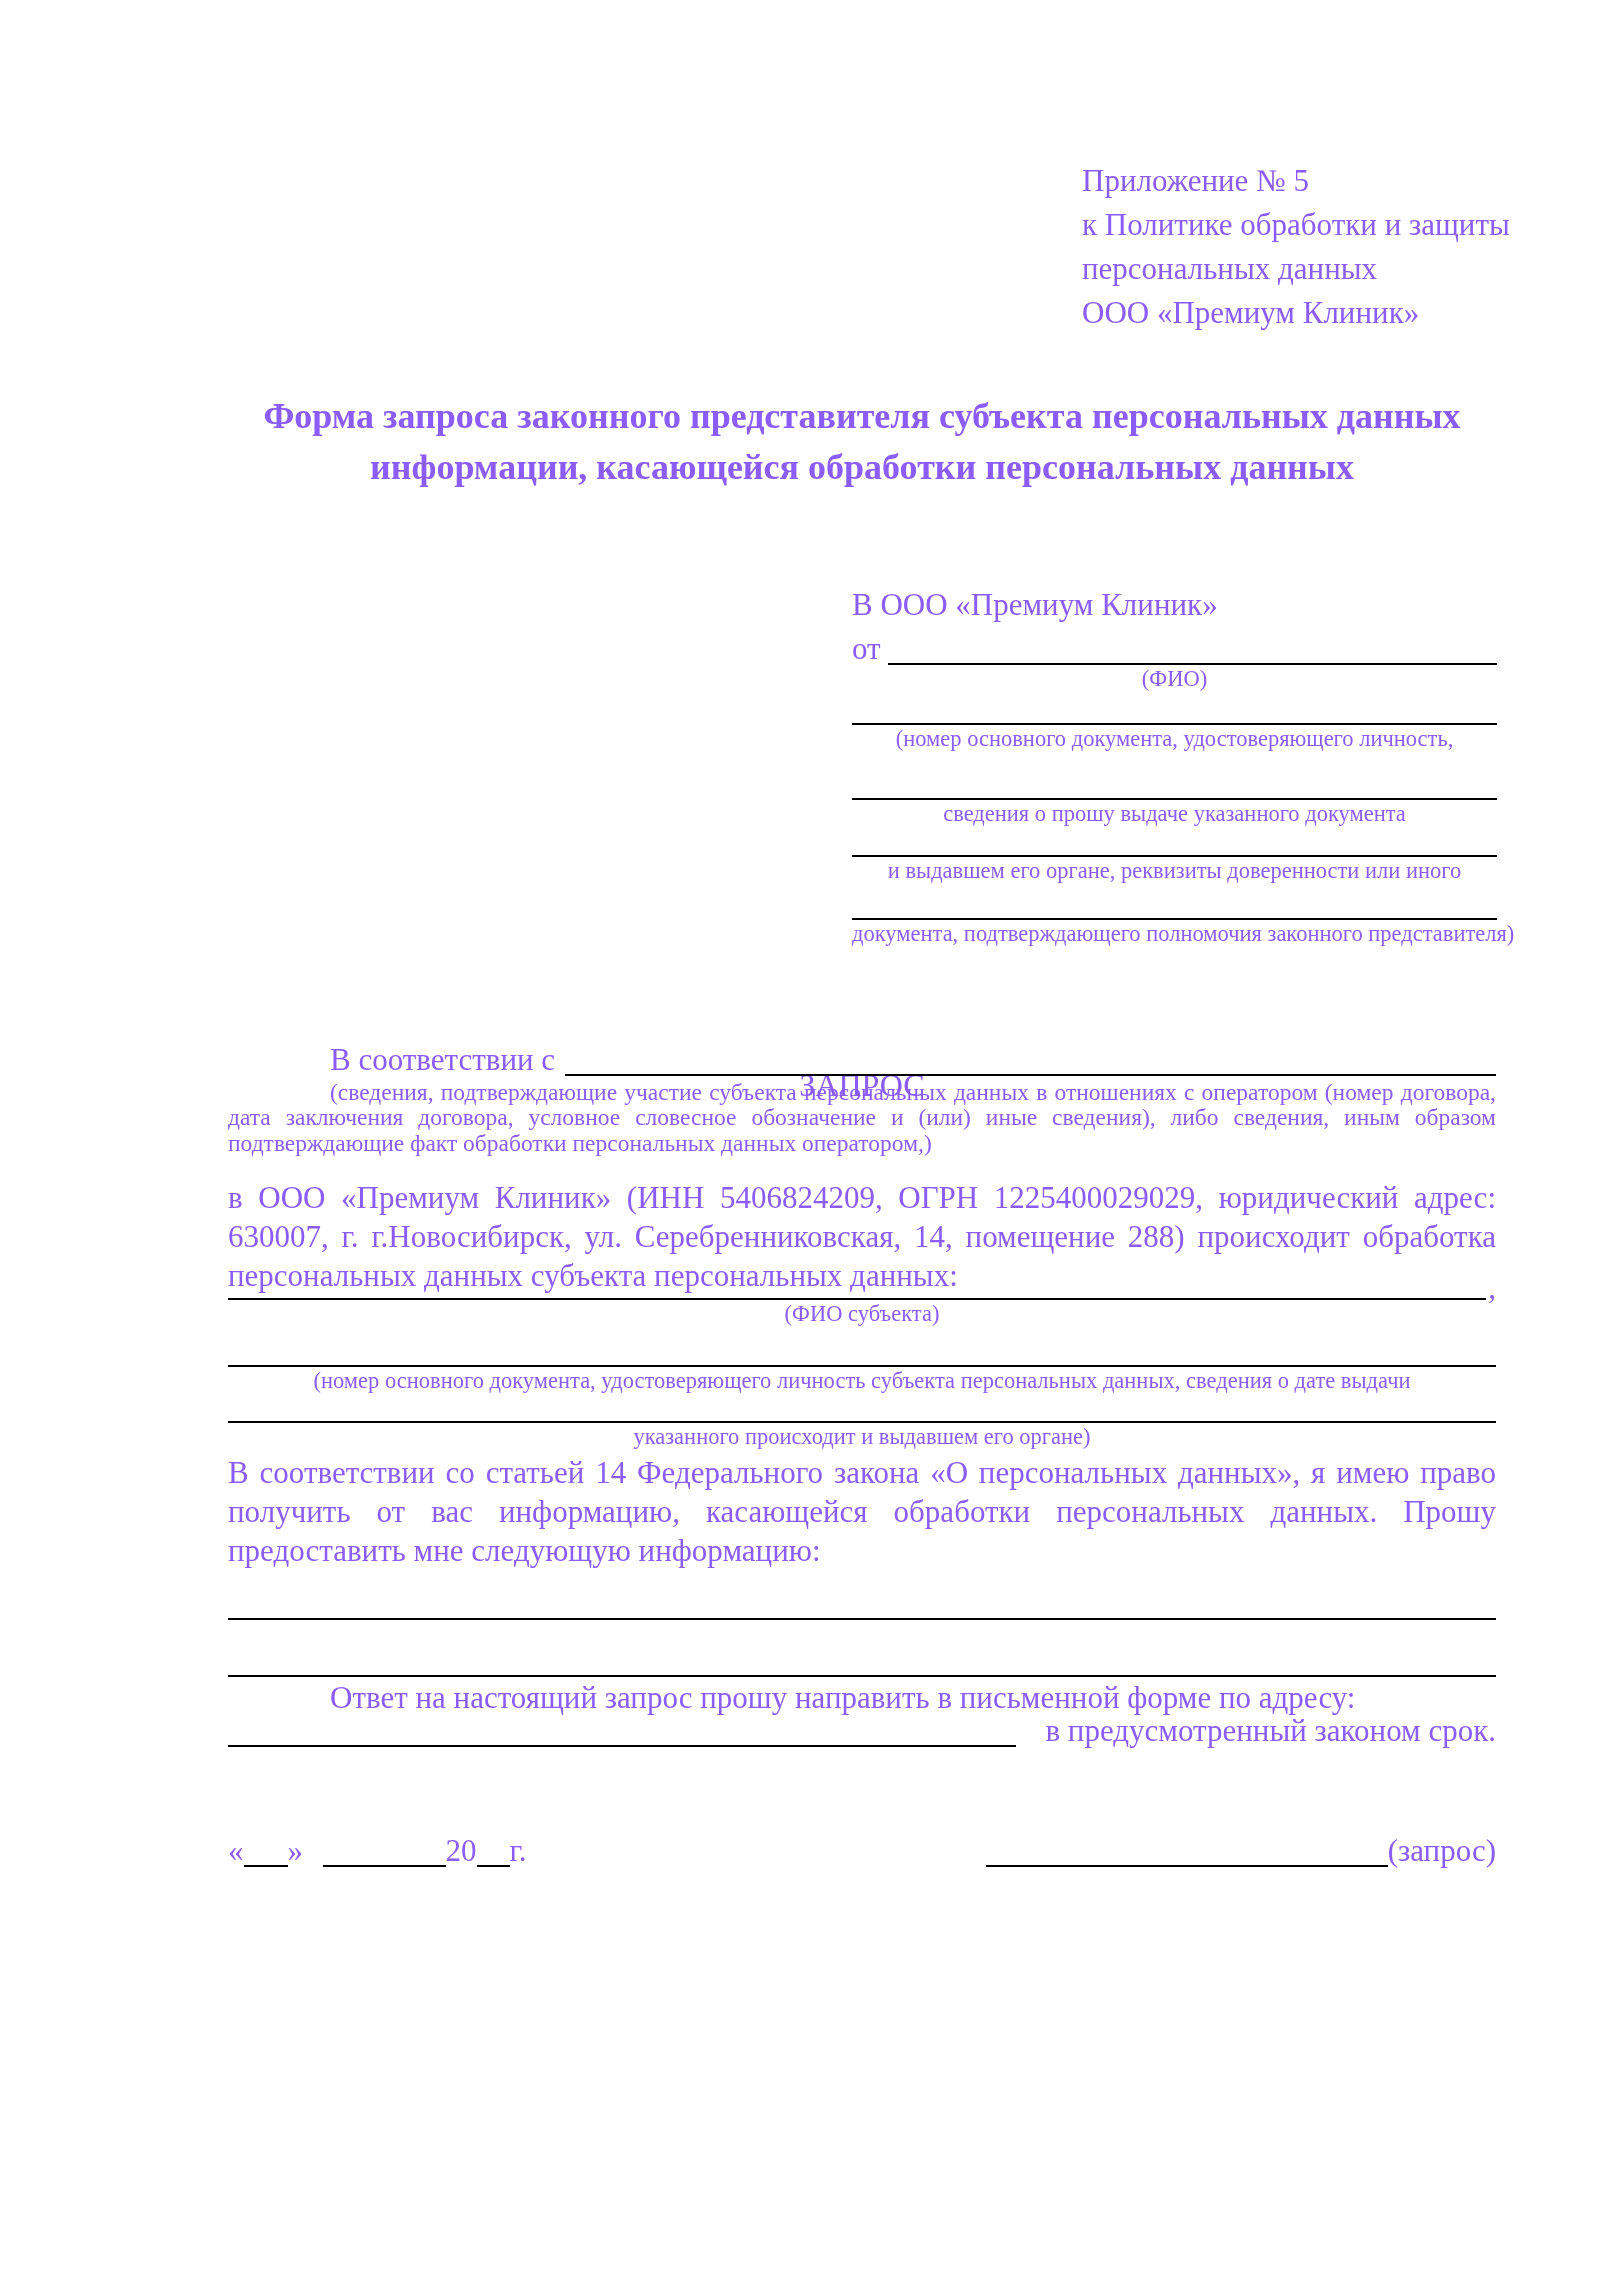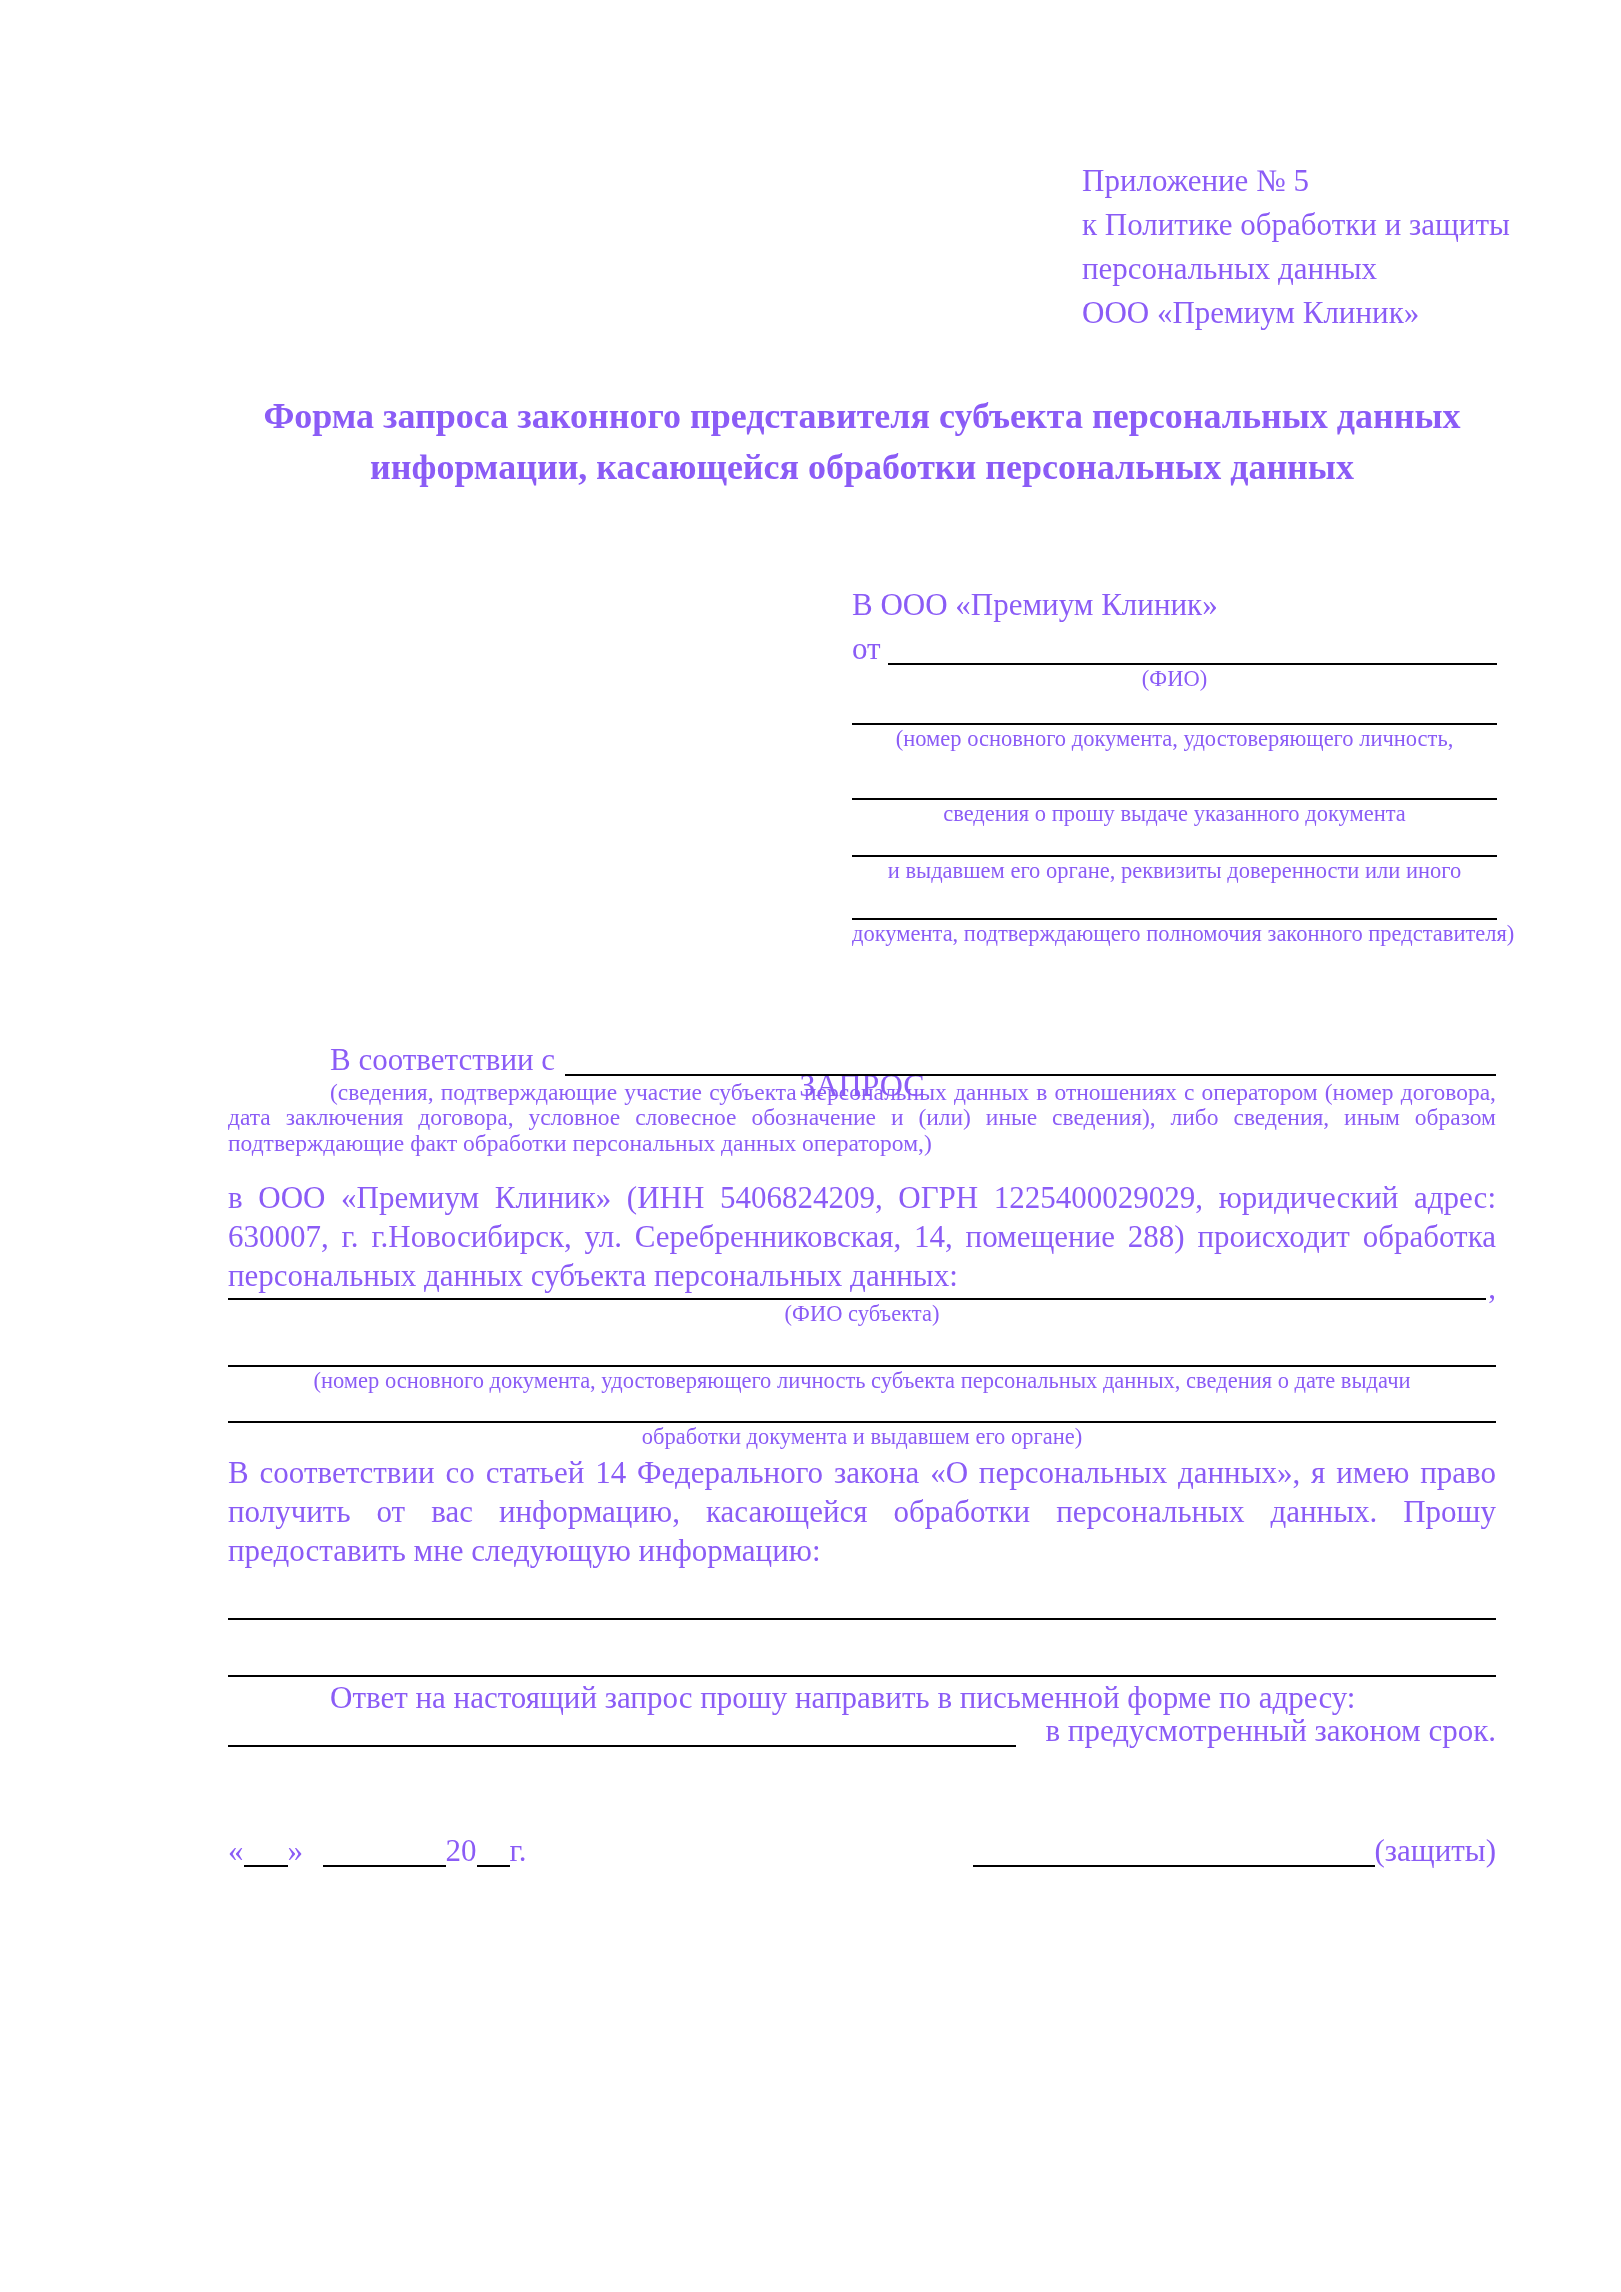--- a/index.html
+++ b/index.html
@@ -126,21 +126,21 @@
     <div class="subject-row">
       <span class="fill grow"></span>
       <span class="comma">,</span>
     </div>
     <div class="cap-wide">(ФИО субъекта)</div>
 
     <div class="rule subj-rule-1"></div>
     <div class="cap-wide">(номер основного документа, удостоверяющего личность субъекта персональных данных, сведения о дате выдачи</div>
 
     <div class="rule subj-rule-2"></div>
-    <div class="cap-wide">обработки документа и выдавшем его органе)</div>
+    <div class="cap-wide">указанного происходит и выдавшем его органе)</div>
 
     <div class="para law-para">В соответствии со статьей 14 Федерального закона «О персональных данных», я имею право получить от вас информацию, касающейся обработки персональных данных. Прошу предоставить мне следующую информацию:</div>
   </div>
 
   <div class="abs blank-line-1"></div>
   <div class="abs blank-line-2"></div>
 
   <div class="abs reply-block">
     <div class="reply-para">Ответ на настоящий запрос прошу направить в письменной форме по адресу:</div>
     <div class="reply-row">
@@ -155,18 +155,18 @@
       <span class="blank b-day"></span>
       <span>»</span>
       <span class="blank b-gap"></span>
       <span class="blank b-month"></span>
       <span>20</span>
       <span class="blank b-year"></span>
       <span>г.</span>
     </div>
     <div class="sig-right">
       <span class="blank b-sign"></span>
-      <span>(защиты)</span>
+      <span>(запрос)</span>
     </div>
   </div>
 
 </div>
 
 
 </body></html>

